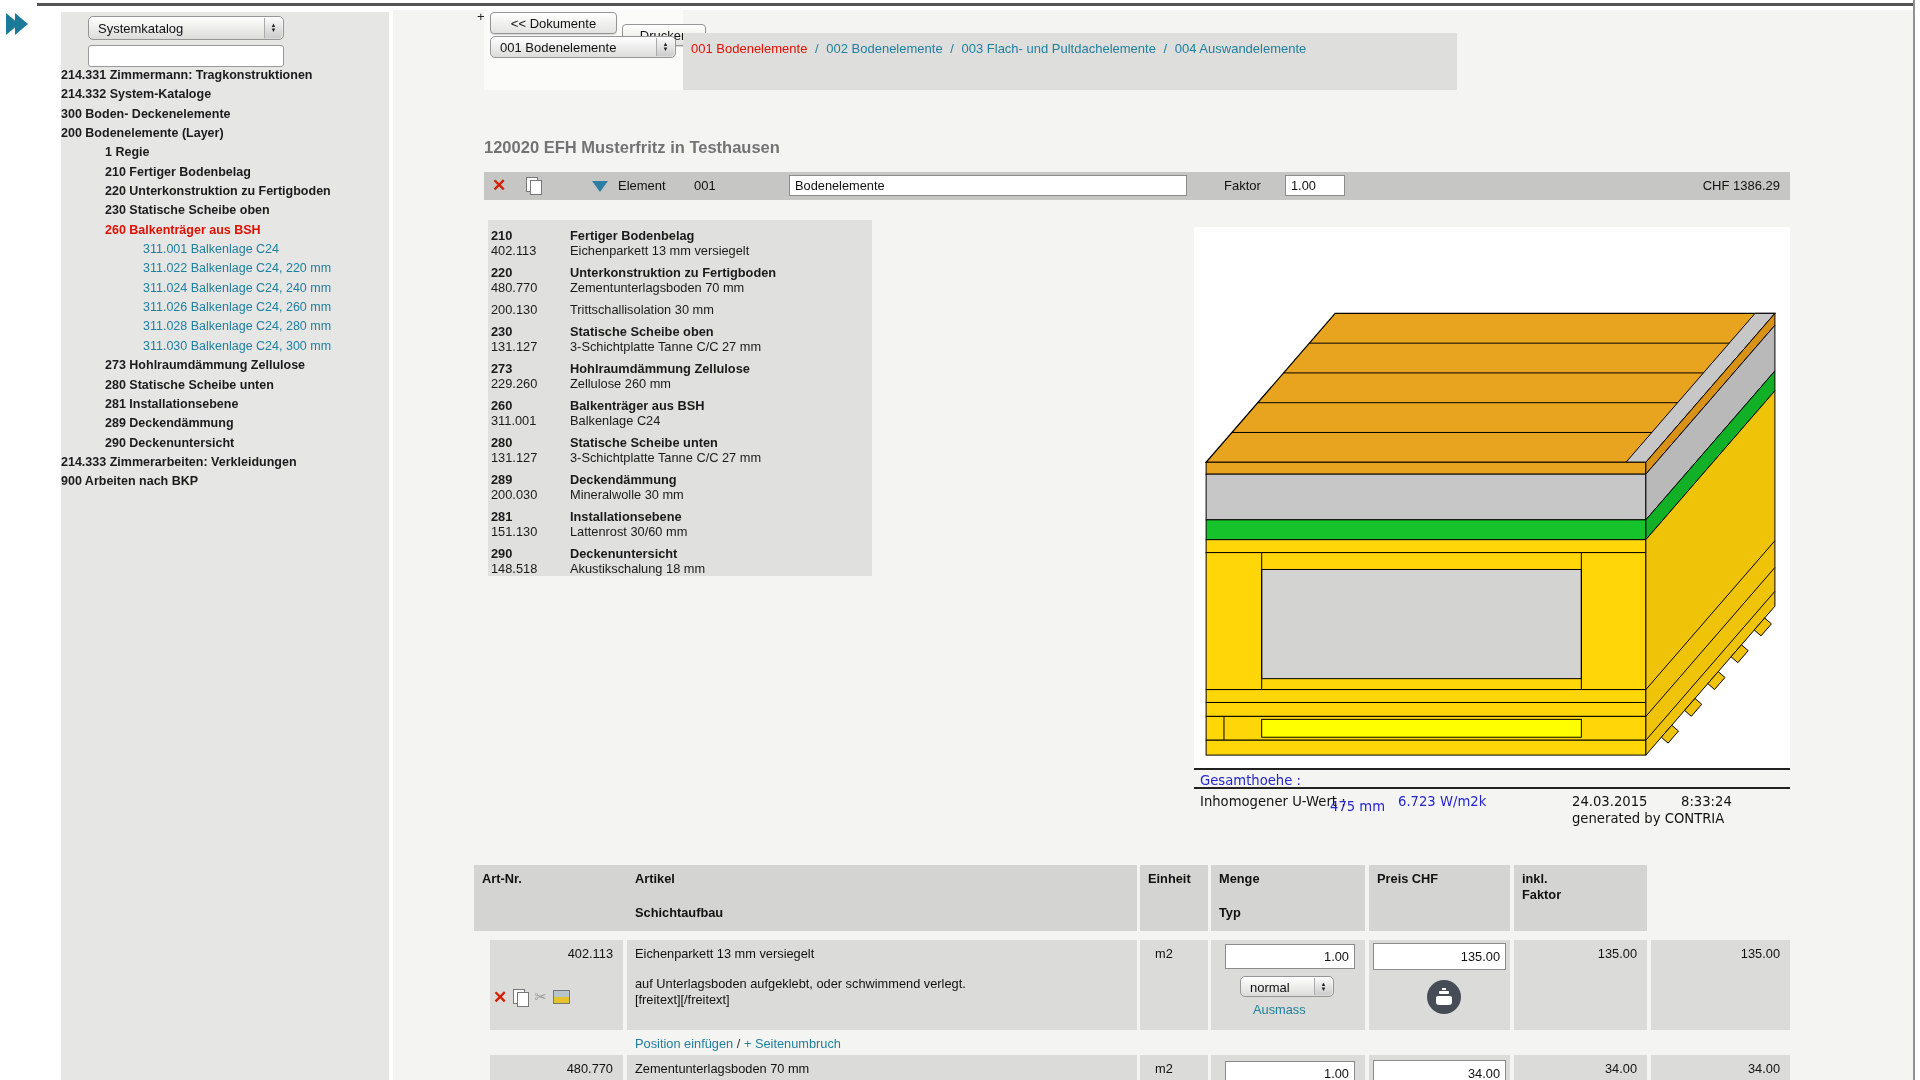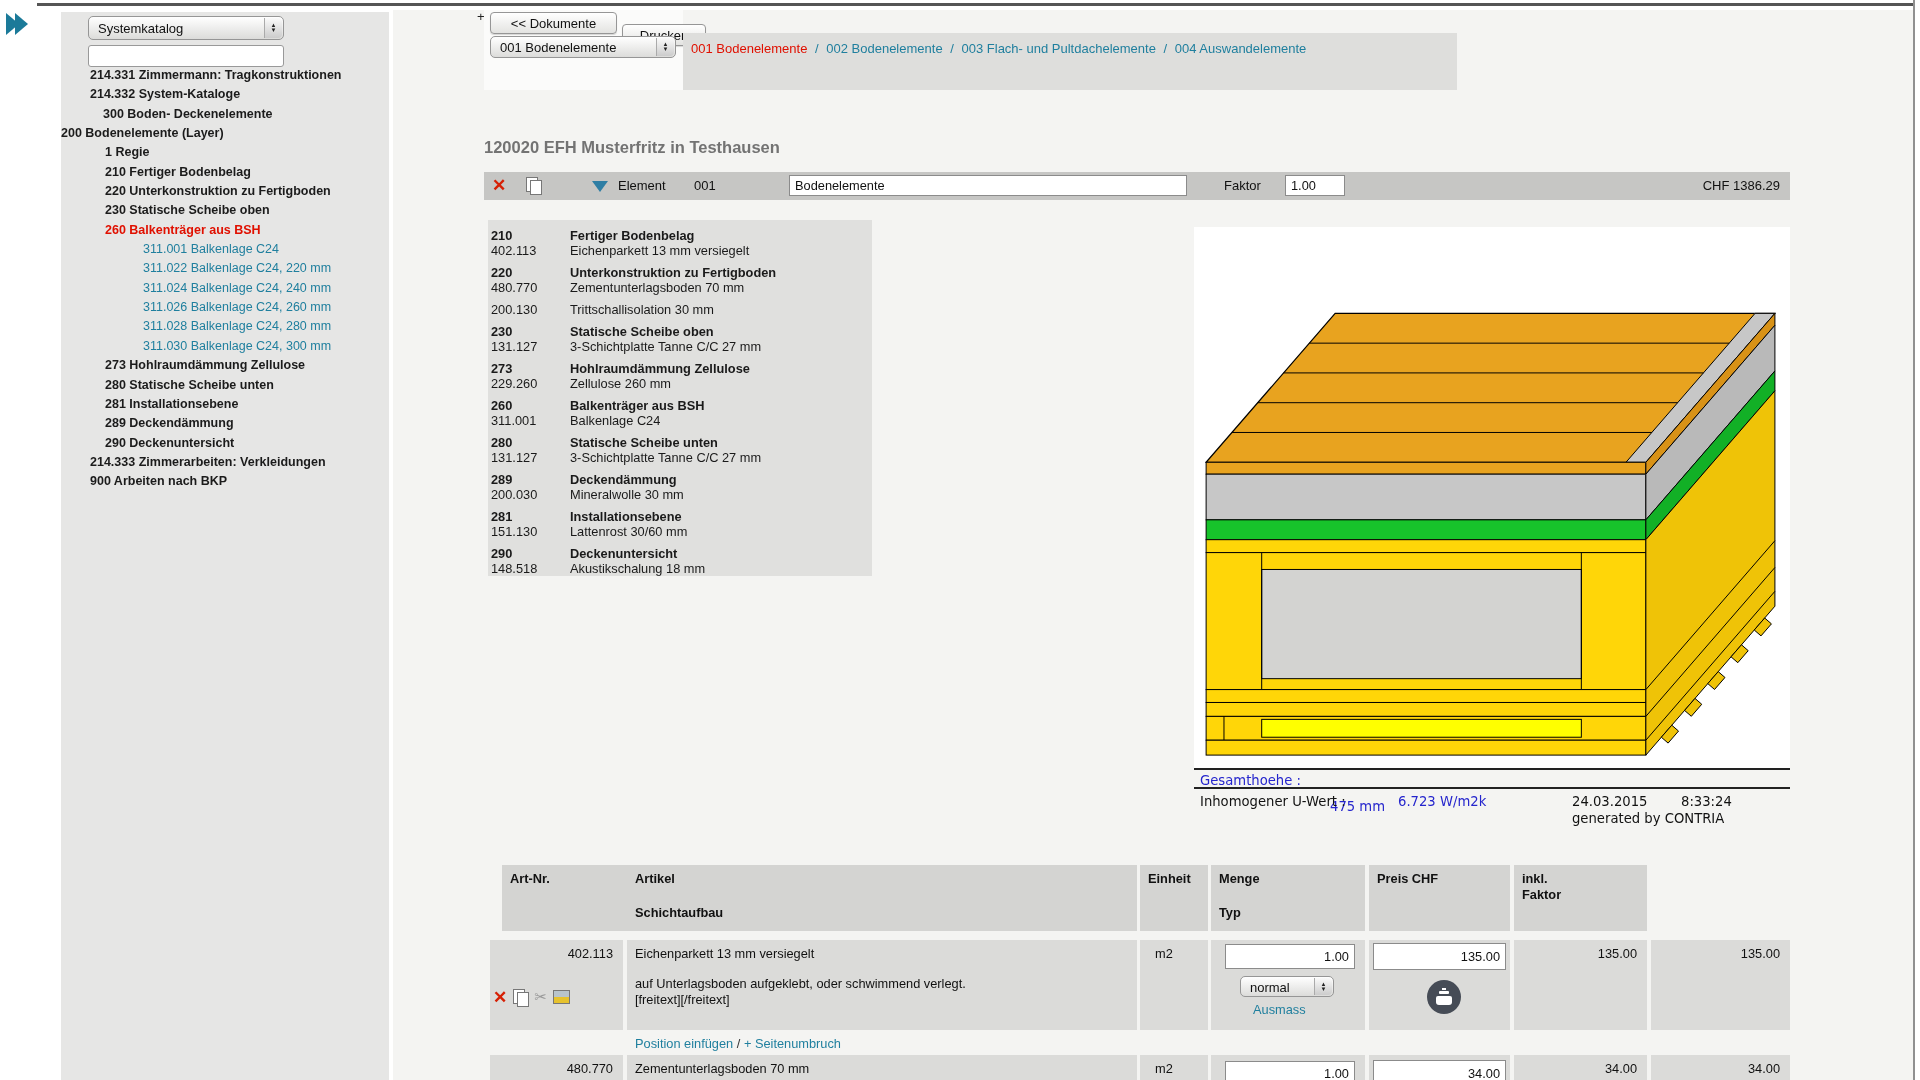--- a/index.html
+++ b/index.html
@@ -13,21 +13,21 @@
   .chev.c1{left:0;} .chev.c2{left:9px;}
   .mainbg{position:absolute;left:393px;top:10px;width:1520px;height:1070px;background:#F4F4F2;}
   
   .sidebar{position:absolute;left:61px;top:12px;width:328px;height:1068px;background:#E6E6E5;}
   .selctl{position:absolute;background:linear-gradient(#ffffff,#dcdcda);border:1px solid #969696;border-radius:5px;box-sizing:border-box;font-size:13px;color:#111;cursor:pointer;}
   .selval{position:absolute;left:9px;top:50%;transform:translateY(-50%);white-space:nowrap;}
   .stepper{position:absolute;right:1px;top:1px;bottom:1px;width:17px;background:linear-gradient(#fafafa,#cccccc);border-left:1px solid #aaa;border-radius:0 4px 4px 0;display:flex;flex-direction:column;align-items:center;justify-content:center;font-size:6px;line-height:5px;color:#222;}
   .sfilter{position:absolute;left:27px;top:33px;width:196px;height:22px;border:1px solid #999;border-radius:3px;background:#fff;box-sizing:border-box;font:12px "Liberation Sans",sans-serif;padding:0 4px;}
   .tree{position:absolute;left:0;top:54px;width:328px;}
   .ti{height:19.35px;line-height:19.35px;font-weight:bold;font-size:12.5px;color:#1b1b1b;white-space:nowrap;cursor:pointer;}
-  .ti.i0{padding-left:29px}.ti.i1{padding-left:42px}.ti.i2{}.ti.i3{padding-left:44px}.ti.i4{padding-left:82px}
+  .ti.i0{}.ti.i1{}.ti.i2{}.ti.i3{padding-left:44px}.ti.i4{padding-left:82px}
   .ti.sel{color:#E01000;}
   .ti.lnk{font-weight:normal;color:#1F7F9E;}
   
   .plus{position:absolute;left:477px;top:9px;font-size:13px;color:#222;}
   .btn{position:absolute;height:22px;background:linear-gradient(#ffffff,#e3e3e1);border:1px solid #969696;border-radius:4px;font:13px "Liberation Sans",sans-serif;color:#111;text-align:center;box-sizing:border-box;padding:0;box-shadow:0 1px 1px rgba(0,0,0,.15);cursor:pointer;}
   .whitetab{position:absolute;left:484px;top:10px;width:199px;height:80px;background:#FBFBFA;}
   .bcband{position:absolute;left:683px;top:33px;width:774px;height:57px;background:#DEDEDC;}
   .bc{position:absolute;left:691px;top:41px;font-size:13px;white-space:nowrap;}
   .bcactive{color:#E01000;cursor:pointer;}
   .bclink{color:#1F7F9E;cursor:pointer;}
@@ -252,21 +252,21 @@
       <span style="position:absolute;left:6px">Inhomogener U-Wert :</span>
       <span class="blue" style="position:absolute;left:204px">6.723 W/m2k</span>
       <span style="position:absolute;left:378px">24.03.2015</span>
       <span style="position:absolute;left:487px">8:33:24</span>
     </div>
     <div class="caprow3">
       <span style="position:absolute;left:378px">generated by CONTRIA</span>
     </div>
   </div>
 
-  <div class="th" style="left:502px;width:161px">
+  <div class="th" style="left:474px;width:161px">
       <span class="l1">Art-Nr.</span>
     </div>
   <div class="th" style="left:627px;width:510px">
     <span class="l1">Artikel</span>
     <span class="l2">Schichtaufbau</span>
   </div>
   <div class="th" style="left:1140px;width:68px">
       <span class="l1">Einheit</span>
     </div>
   <div class="th" style="left:1369px;width:141px">

